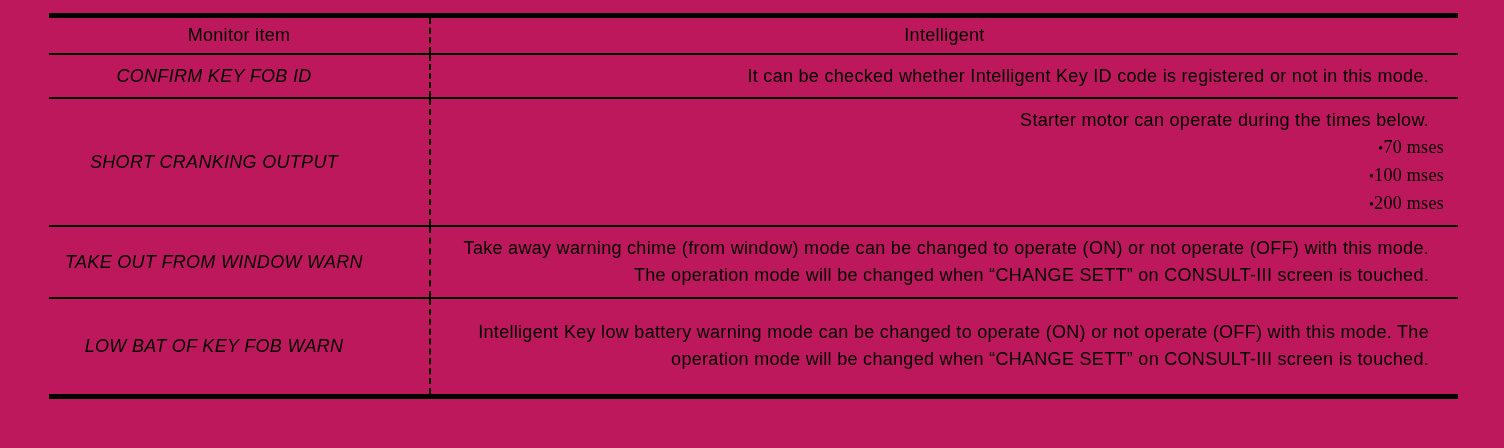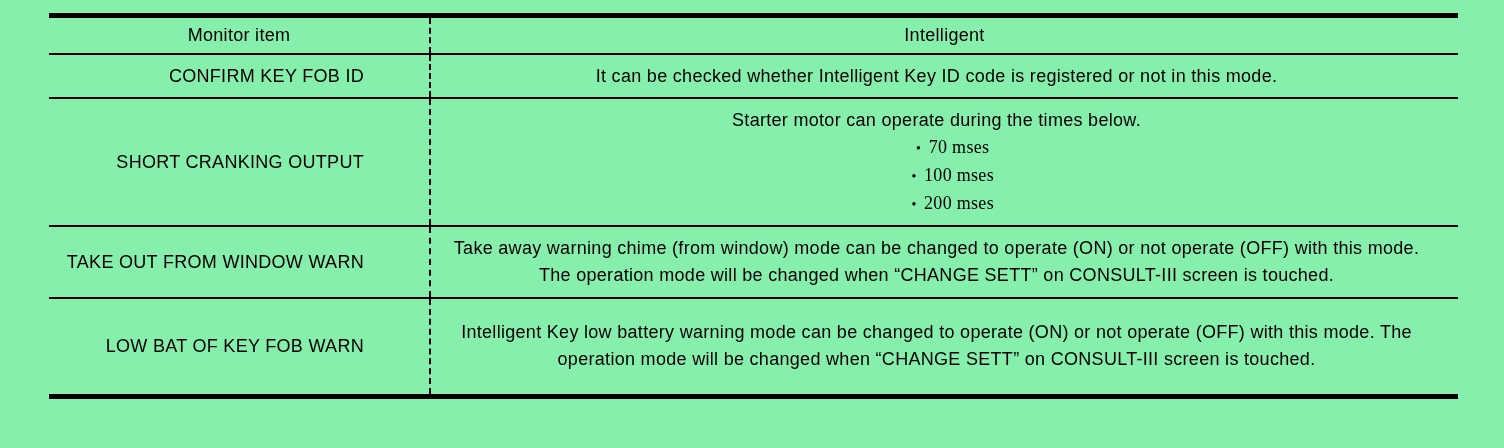--- a/index.html
+++ b/index.html
@@ -11,21 +11,21 @@
     width: 1504px;
     height: 448px;
     font-family: "Liberation Sans", sans-serif;
     color: #000000;
     -webkit-font-smoothing: antialiased;
   }
   .page {
     position: relative;
     width: 1504px;
     height: 448px;
-    background: #86efac;
+    background: #be185d;
     overflow: hidden;
   }
   table.monitor-table {
     position: absolute;
     left: 49px;
     top: 13px;
     width: 1409px;
     border-collapse: collapse;
     table-layout: fixed;
     font-size: 18px;
@@ -57,28 +57,29 @@
   }
 
   tr.r-header { height: 38px; }
   tr.r-1 { height: 44px; }
   tr.r-2 { height: 128px; }
   tr.r-3 { height: 72px; }
   tr.r-4 { height: 98px; }
 
   td.item-cell {
     padding: 6px 10px 6px 15px;
-    text-align: right;
+    text-align: center;
+    font-style: italic;
   }
   td.item-cell .item-text {
     max-width: 300px;
   }
   td.desc-cell {
     padding: 6px 14px 6px 13px;
-    text-align: center;
+    text-align: right;
   }
   td.desc-cell .desc-text {
     max-width: 985px;
   }
   .bullet-row {
     padding-left: 10px;
     font-family: Liberation Serif, serif;
   }
   .bullet-row .bullet {
     display: inline-block;

